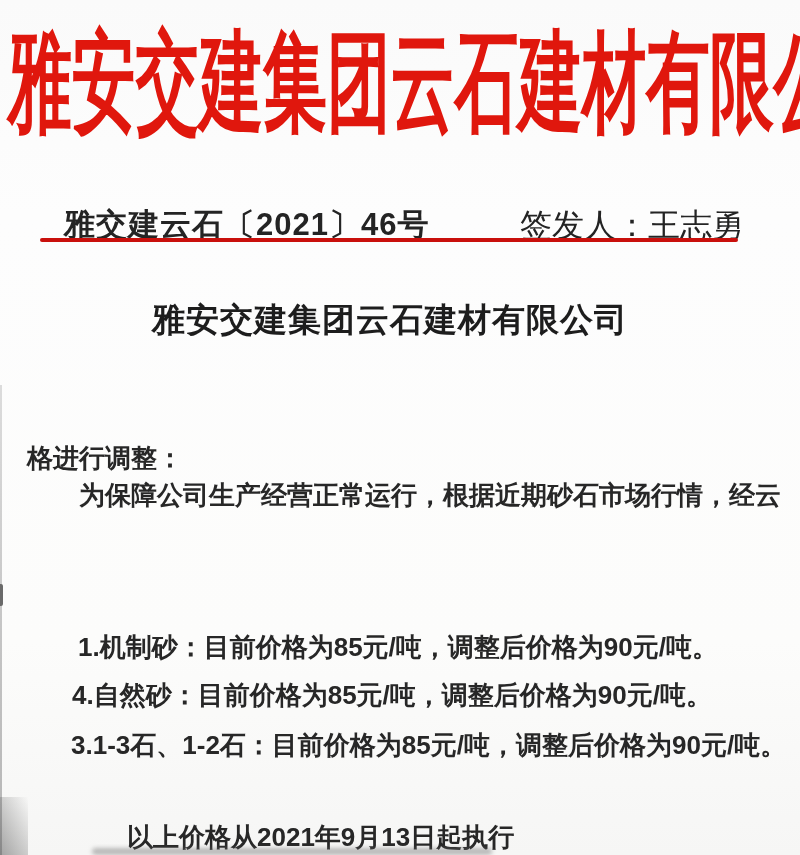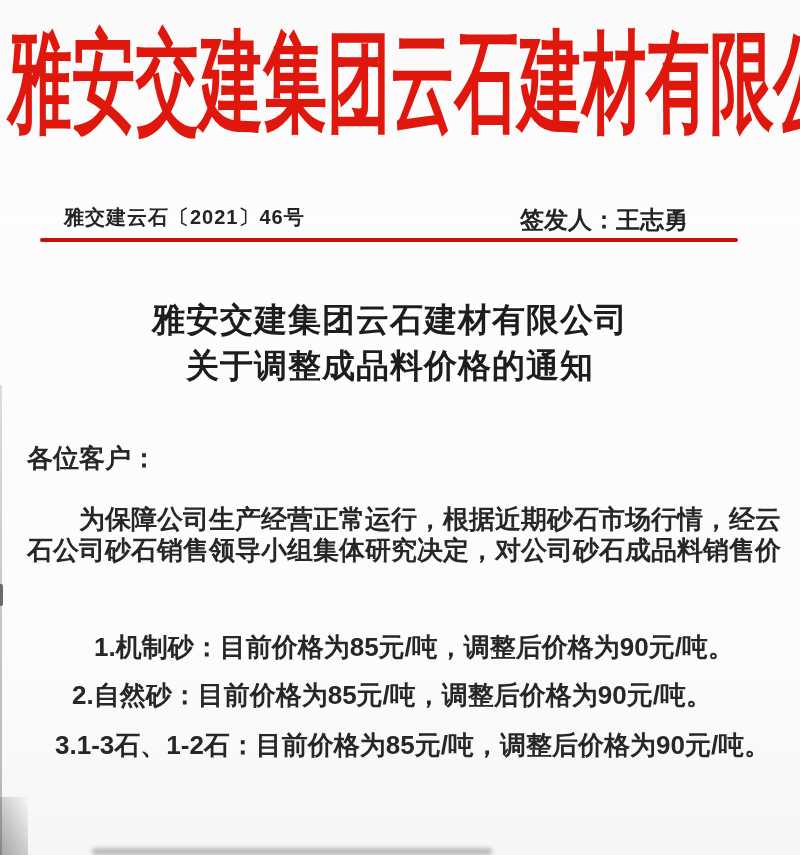--- a/index.html
+++ b/index.html
@@ -25,32 +25,32 @@
     transform: scaleX(0.58);
     transform-origin: left top;
     letter-spacing: 0px;
   }
 
   
   .doc-number {
     position: absolute;
     left: 64px;
     top: 204px;
-    font-size: 20px;
+    font-size: 31px;
     font-weight: 600;
     color: #242424;
     letter-spacing: 1px;
     white-space: nowrap;
   }
   .signer {
     position: absolute;
     left: 520px;
     top: 204px;
-    font-size: 24px;
-    font-weight: 700;
+    font-size: 32px;
+    font-weight: 400;
     color: #242424;
     white-space: nowrap;
   }
   .red-divider {
     position: absolute;
     left: 40px;
     top: 238px;
     width: 698px;
     height: 4px;
     border-radius: 2px;
@@ -74,26 +74,26 @@
   .bodyline {
     position: absolute;
     font-size: 26px;
     font-weight: 600;
     color: #272727;
     white-space: nowrap;
     letter-spacing: 0px;
     line-height: 26px;
   }
   .salutation   { left: 27px;  top: 445px; }
-  .pline-0      { left: 79px;  top: 506px; }
+  .pline-0      { left: 79px;  top: 482px; }
   .pline-1      { left: 27px;  top: 537px; }
   .pline-2      { left: 27px;  top: 584px; }
-  .item-0       { left: 78px;  top: 634px; margin-left: 16px; }
+  .item-0       { left: 78px;  top: 634px; }
   .item-1       { left: 72px;  top: 682px; }
-  .item-2       { left: 55px;  top: 732px; }
+  .item-2       { left: 71px;  top: 732px; }
   .item-3       { left: 72px;  top: 779px; }
   .effective    { left: 127px; top: 824px; }
 
   
   .left-edge-line {
     position: absolute;
     left: 0; top: 385px;
     width: 2px; height: 470px;
     background: linear-gradient(180deg, #dcdcdc, #c2c2c2 60%, #b5b5b5);
   }
@@ -127,31 +127,30 @@
   <div class="letterhead" style="color: rgb(224, 23, 13);">雅安交建集团云石建材有限公司</div>
 
   <div class="doc-number">雅交建云石〔2021〕46号</div>
 
   <div class="signer">签发人：王志勇</div>
 
   <div class="red-divider" style="background: rgb(201, 16, 12);"></div>
 
   <div class="notice-title">
     <div>雅安交建集团云石建材有限公司</div>
-    <div>关于调整成品料价格的通知</div>
   </div>
 
-  <div class="bodyline salutation">各位客户：</div>
+  <div class="bodyline salutation">格进行调整：</div>
 
   <div class="bodyline pline-0">为保障公司生产经营正常运行，根据近期砂石市场行情，经云</div>
-  <div class="bodyline pline-1">石公司砂石销售领导小组集体研究决定，对公司砂石成品料销售价</div>
 
   <div class="bodyline item-0">1.机制砂：目前价格为85元/吨，调整后价格为90元/吨。</div>
-  <div class="bodyline item-1">2.自然砂：目前价格为85元/吨，调整后价格为90元/吨。</div>
+  <div class="bodyline item-1">4.自然砂：目前价格为85元/吨，调整后价格为90元/吨。</div>
   <div class="bodyline item-2">3.1-3石、1-2石：目前价格为85元/吨，调整后价格为90元/吨。</div>
 
+  <div class="bodyline effective">以上价格从2021年9月13日起执行</div>
 
   <div class="left-edge-line"></div>
   <div class="left-notch"></div>
   <div class="corner-shade"></div>
   <div class="bottom-smear"></div>
 
 </div>
 
 </body></html>

